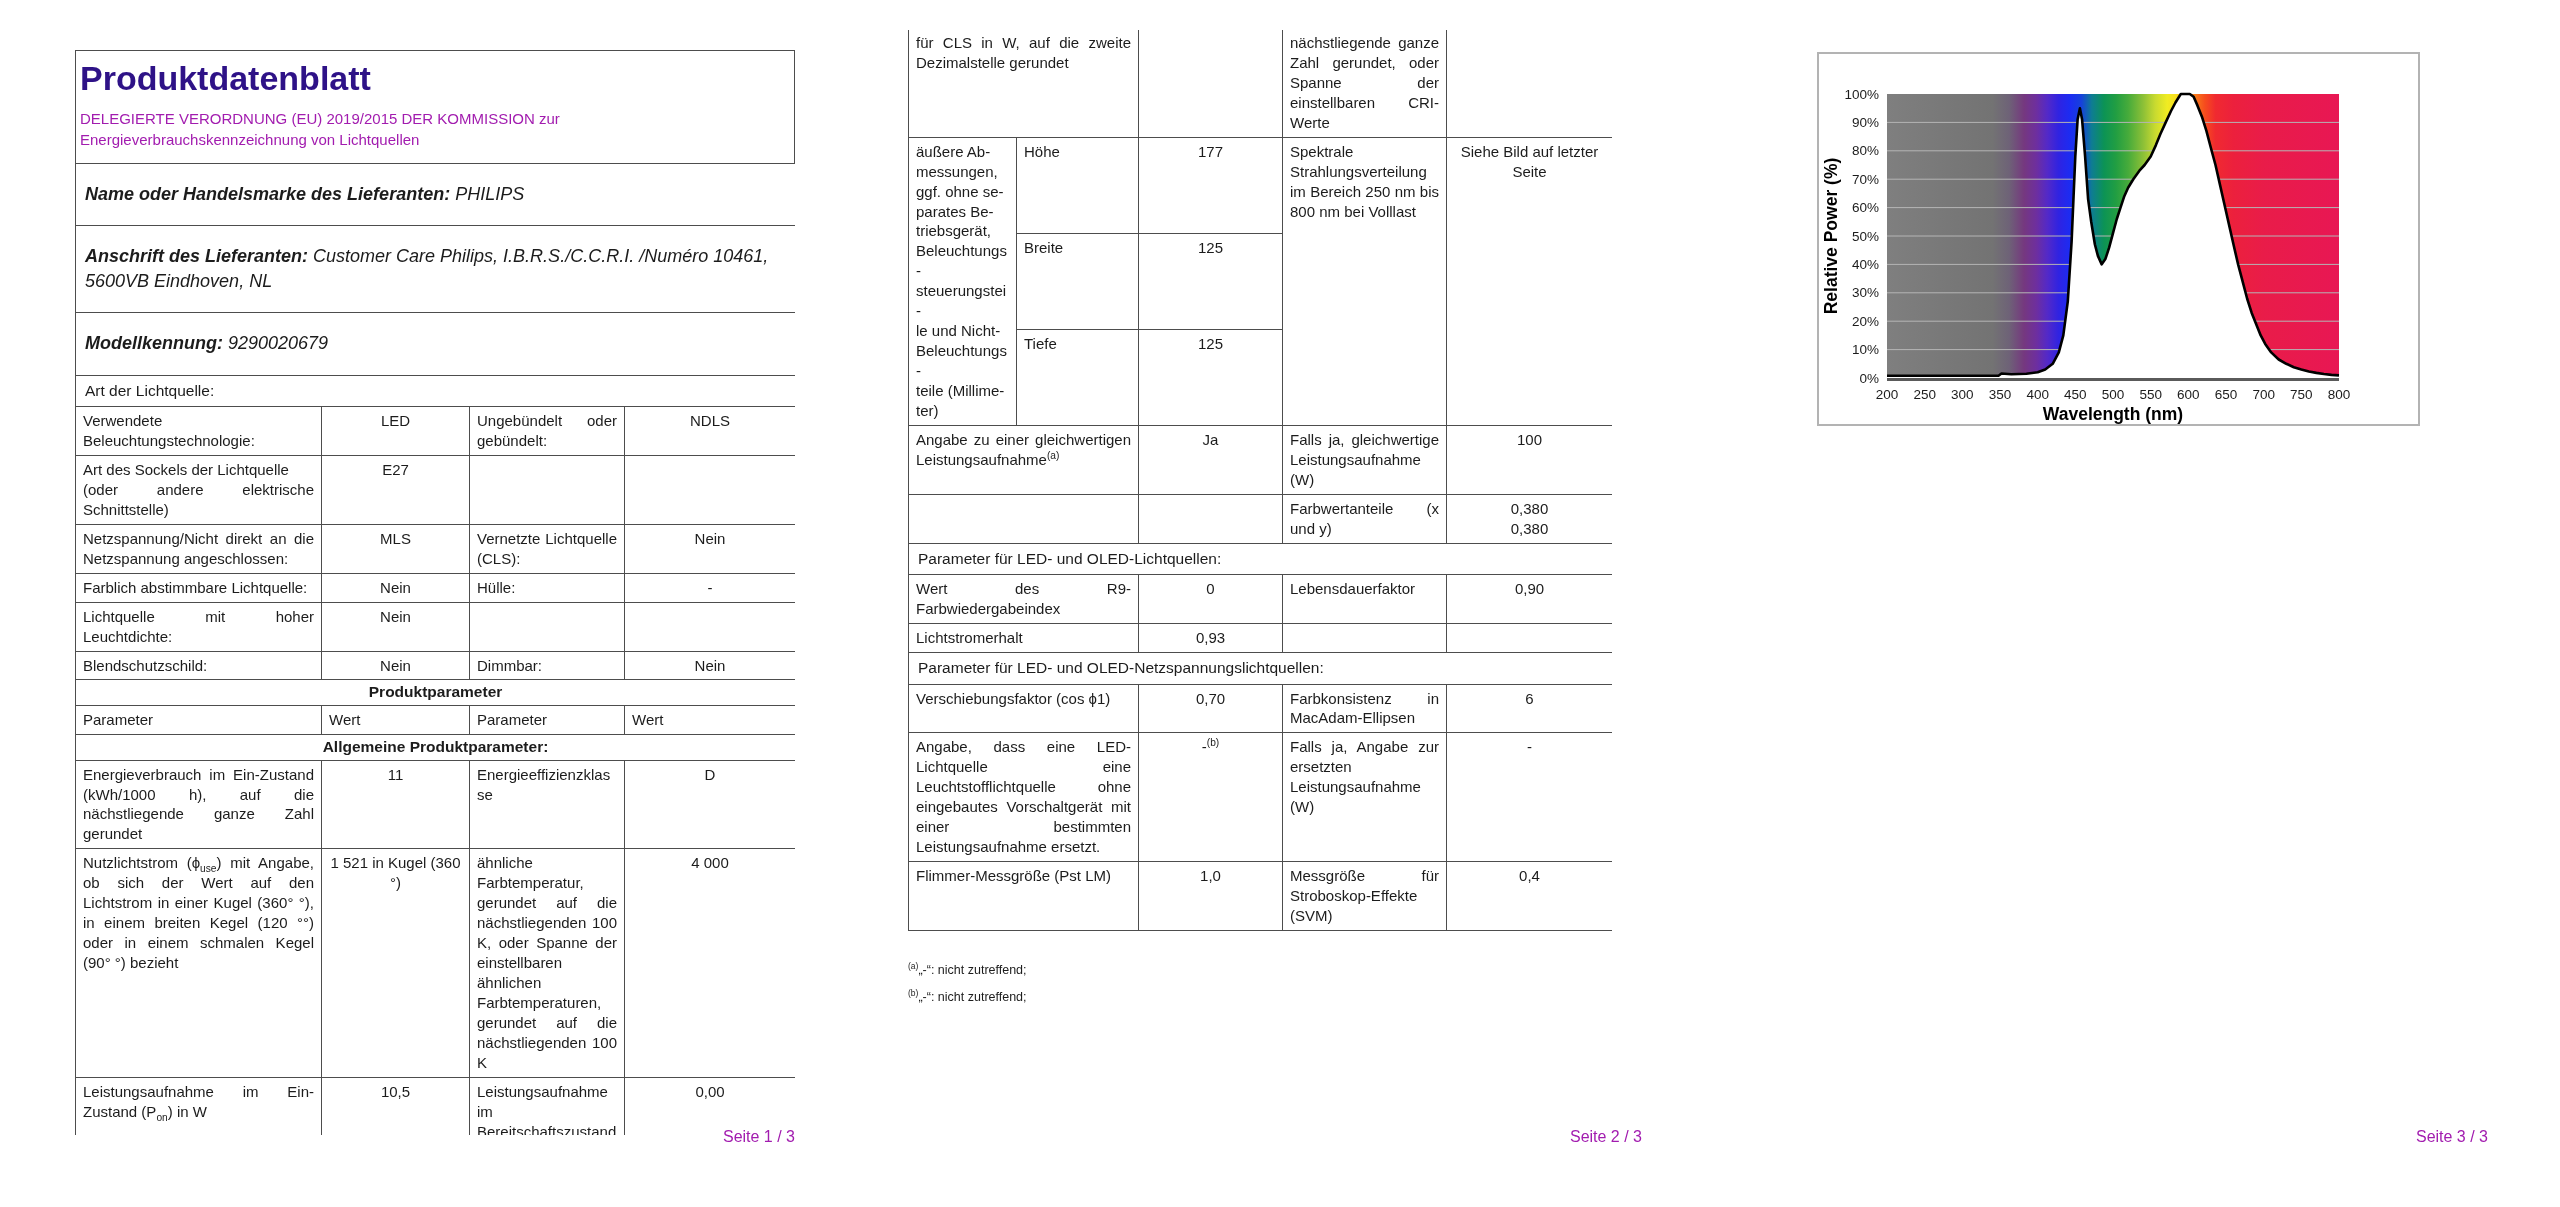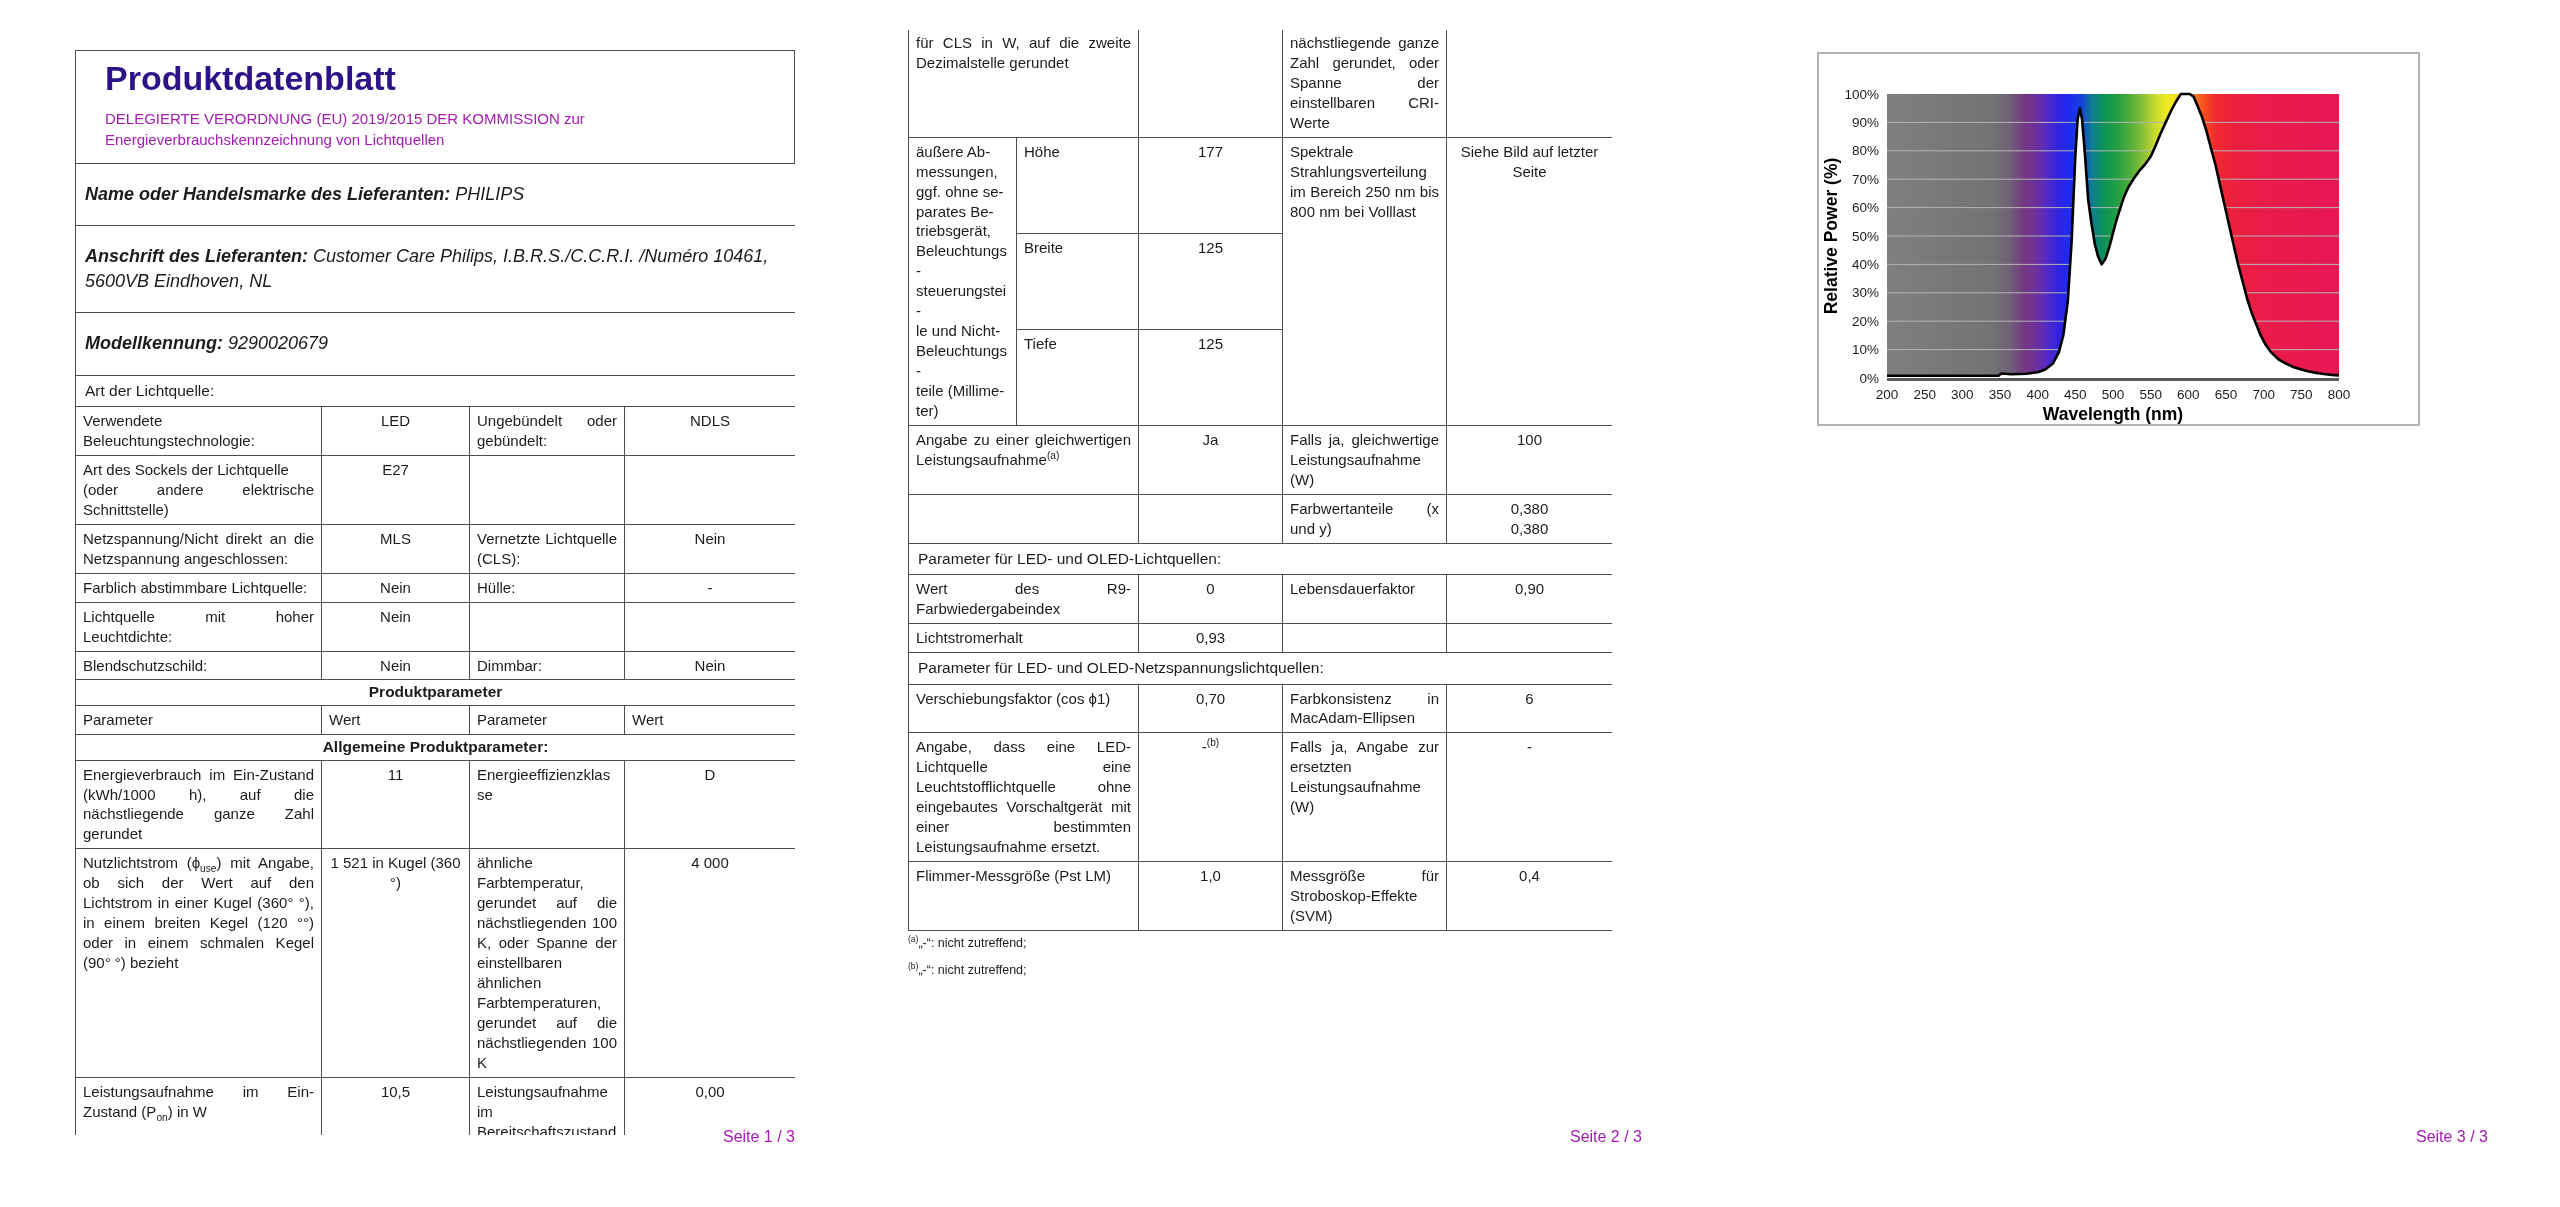--- a/index.html
+++ b/index.html
@@ -1,37 +1,37 @@
 <!DOCTYPE html>
 <html lang="de"><head>
 <meta charset="utf-8">
 <style>
   html,body{margin:0;padding:0;background:#ffffff;}
   .screen{position:relative;width:2560px;height:1207px;background:#ffffff;overflow:hidden;
           font-family:"Liberation Sans","DejaVu Sans",sans-serif;color:#1c1c1c;}
   .page{position:absolute;overflow:hidden;}
   #page1{left:75px;top:50px;width:720px;height:1085px;}
   #page2{left:908px;top:30px;width:704px;height:1105px;}
-  .titlebox{border:1px solid #4d4d4d;padding:9px 14px 12px 29px;}
+  .titlebox{border:1px solid #4d4d4d;padding:9px 14px 12px 4px;}
   .titlebox h1{margin:0 0 12px 0;font-size:34px;line-height:1.1;color:#2e1287;font-weight:bold;}
   .reg{font-size:15px;line-height:1.38;color:#a21caf;}
   table{border-collapse:collapse;table-layout:fixed;margin-top:-1px;}
   #p1-table{width:720px;}
   #p2-table{width:704px;}
   td{border:1px solid #4d4d4d;vertical-align:top;padding:4px 7px;font-size:15px;line-height:1.33;word-wrap:break-word;}
   td.p{text-align:justify;}
   td.pl{text-align:left;}
   td.v{text-align:center;}
   td.info{font-size:18px;padding:18px 9px;line-height:1.4;font-style:italic;}
   td.sec{font-weight:normal;font-size:15.5px;padding:5px 9px;}
   td.hc{font-weight:bold;text-align:center;padding:2px 4px;font-size:15.5px;}
   .pre{white-space:pre-line;}
   sub,sup{font-size:68%;line-height:0;}
   #p2-table tr:first-child td{border-top:none;}
-  .footnotes{margin-top:4px;font-size:12.5px;line-height:1.3;}
+  .footnotes{margin-top:31px;font-size:12.5px;line-height:1.3;}
   .footnote{margin-bottom:11px;}
   .pagefoot{position:absolute;font-size:16px;color:#a21caf;width:210px;text-align:right;}
   #foot1{left:585px;top:1128px;}
   #foot2{left:1432px;top:1128px;}
   #foot3{left:2278px;top:1121px;margin-top:7px;}
   .chart-panel{position:absolute;left:1817px;top:52px;width:599px;height:370px;border:2px solid #b3b3b3;background:#fff;}
   .chart-panel svg{display:block;}
   svg text{font-family:"Liberation Sans","DejaVu Sans",sans-serif;}
 </style>
 </head>

